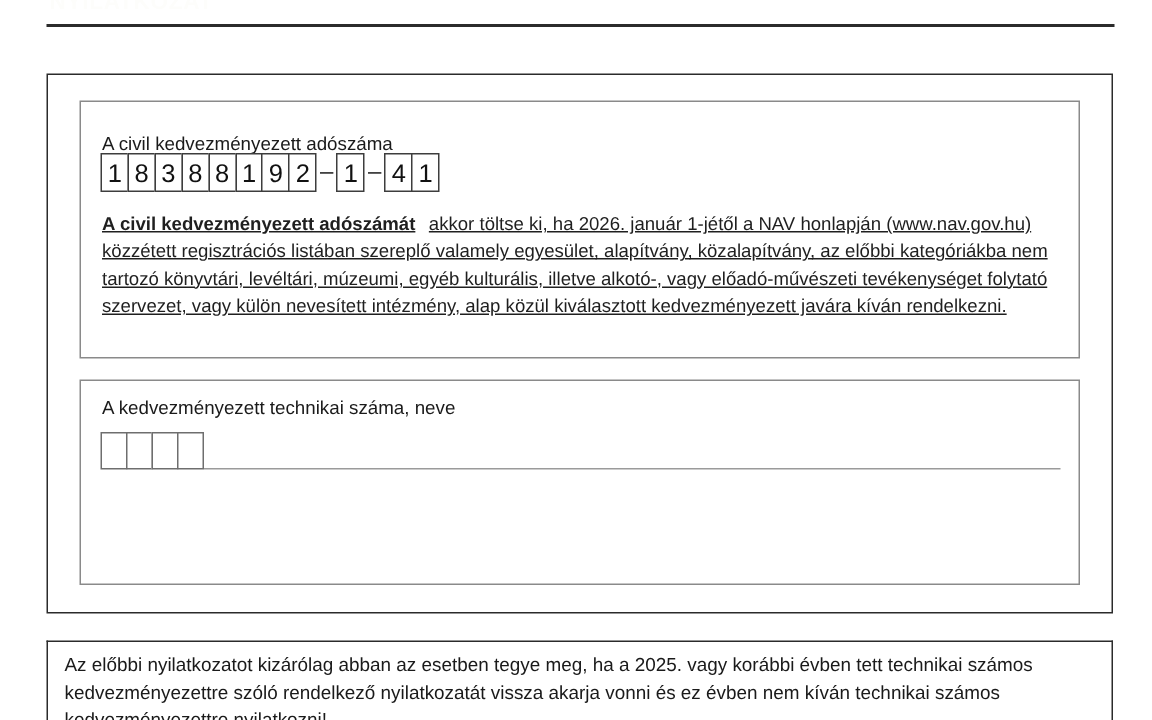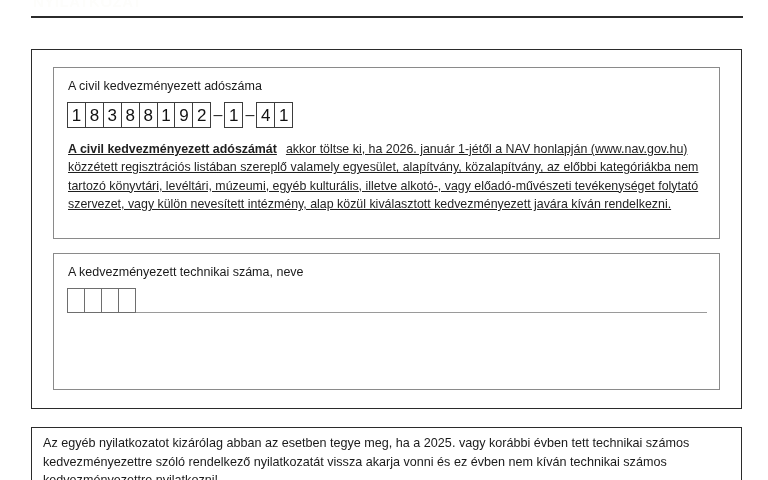--- a/index.html
+++ b/index.html
@@ -81,21 +81,21 @@
   }
 
   .field-label {
     position: absolute;
     font-size: 12.5px;
     color: #1a1a1a;
     white-space: nowrap;
   }
   .inner-box.civil .field-label {
     left: 14px;
-    top: 11px;
+    top: 21px;
   }
   .inner-box.technical .field-label {
     left: 14px;
     top: 11px;
   }
 
   
   .taxnum {
     position: absolute;
     left: 13px;
@@ -254,15 +254,15 @@
         <div class="tcell"></div>
       </div>
       <div class="tech-line"></div>
     </div>
 
   </div>
 </div>
 
 <div class="bottom-panel">
   <div class="bottom-text">
-    <span>Az egyéb nyilatkozatot </span><b>kizárólag abban az esetben tegye meg, ha a 2025. vagy korábbi évben tett technikai számos kedvezményezettre szóló rendelkező nyilatkozatát vissza akarja vonni és</b><span> ez évben nem kíván technikai számos kedvezményezettre nyilatkozni!</span>
+    <span>Az előbbi nyilatkozatot </span><b>kizárólag abban az esetben tegye meg, ha a 2025. vagy korábbi évben tett technikai számos kedvezményezettre szóló rendelkező nyilatkozatát vissza akarja vonni és</b><span> ez évben nem kíván technikai számos kedvezményezettre nyilatkozni!</span>
   </div>
 </div>
 
 </body></html>

